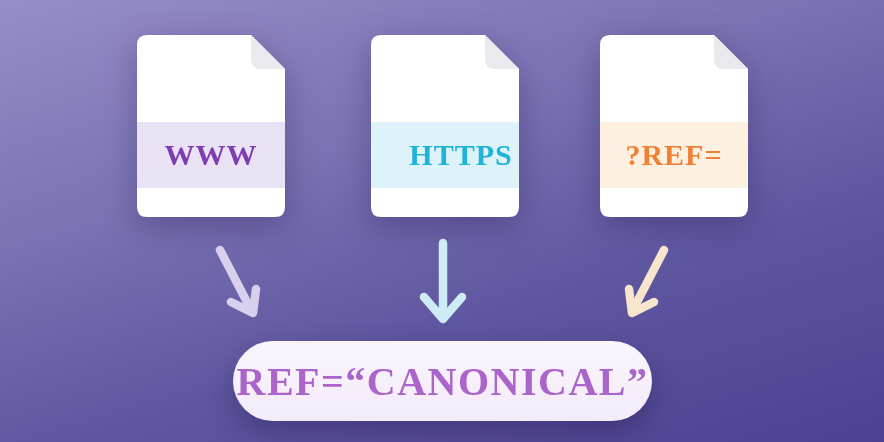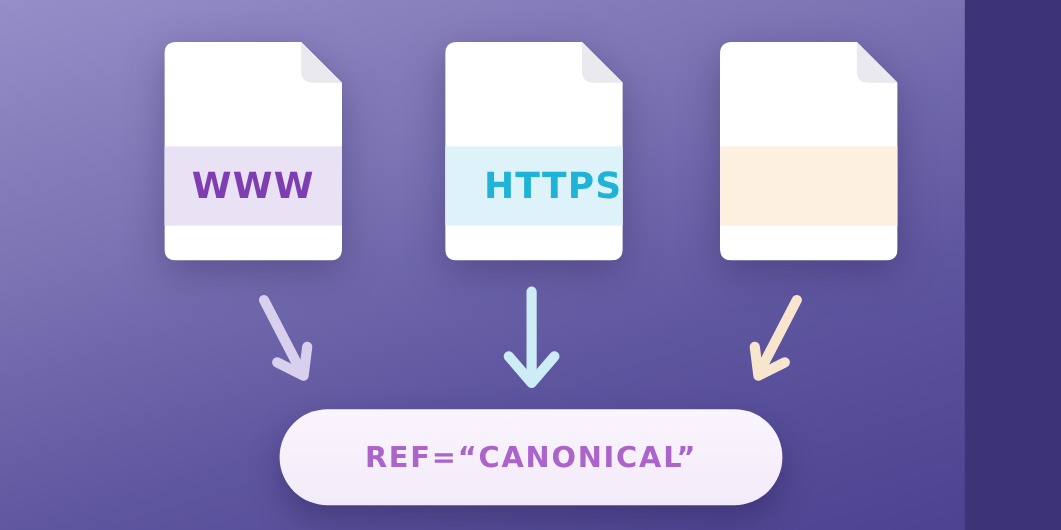--- a/index.html
+++ b/index.html
@@ -3,24 +3,25 @@
 <meta charset="utf-8">
 <style>
   html, body {
     margin: 0;
     padding: 0;
     background: #3c3476;
     font-family: "DejaVu Sans", "Liberation Sans", sans-serif;
   }
   .stage {
     position: relative;
-    width: 804px;
+    width: 884px;
     height: 442px;
     overflow: hidden;
     background: linear-gradient(163deg, #968ec8 0%, #7a72b2 35%, #5f56a0 65%, #4c4290 100%);
+    font-family: Liberation Serif, serif;
   }
   .doc {
     position: absolute;
     top: 35px;
     width: 148px;
     height: 182px;
   }
   .doc svg {
     display: block;
     filter: drop-shadow(0 10px 16px rgba(38, 29, 84, 0.35));
@@ -68,21 +69,21 @@
     border-radius: 40px;
     background: linear-gradient(180deg, #faf5fd 0%, #f3ebf9 100%);
     box-shadow: 0 12px 26px rgba(36, 25, 80, 0.38);
     display: flex;
     align-items: center;
     justify-content: center;
   }
   .pill-label {
     color: #ab64ca;
     font-weight: bold;
-    font-size: 24px;
+    font-size: 40px;
     letter-spacing: 1.5px;
     user-select: none;
   }
 </style>
 </head>
 <body>
 
 <div class="stage">
 
   <div class="doc doc-www">
@@ -102,20 +103,21 @@
     </svg>
     <div class="band-label">HTTPS</div>
   </div>
 
   <div class="doc doc-ref">
     <svg width="148" height="182" viewBox="0 0 148 182">
       <path d="M10 0 H114 L148 34 V172 Q148 182 138 182 H10 Q0 182 0 172 V10 Q0 0 10 0 Z" fill="#ffffff"></path>
       <rect x="0" y="87" width="148" height="66" fill="#fdf0e1"></rect>
       <path d="M114 0 L148 34 H124 Q114 34 114 24 Z" fill="#e9e9ee"></path>
     </svg>
+    <div class="band-label">?REF=</div>
   </div>
 
   <svg class="arrows" viewBox="0 0 884 442">
     <g stroke="#d9d0ee">
       <line x1="220" y1="250" x2="248" y2="304"></line>
       <polyline points="256,289 253,313 231,302"></polyline>
     </g>
     <g stroke="#cdecf6">
       <line x1="443" y1="243" x2="443" y2="314"></line>
       <polyline points="424,297 443,319 462,297"></polyline>

